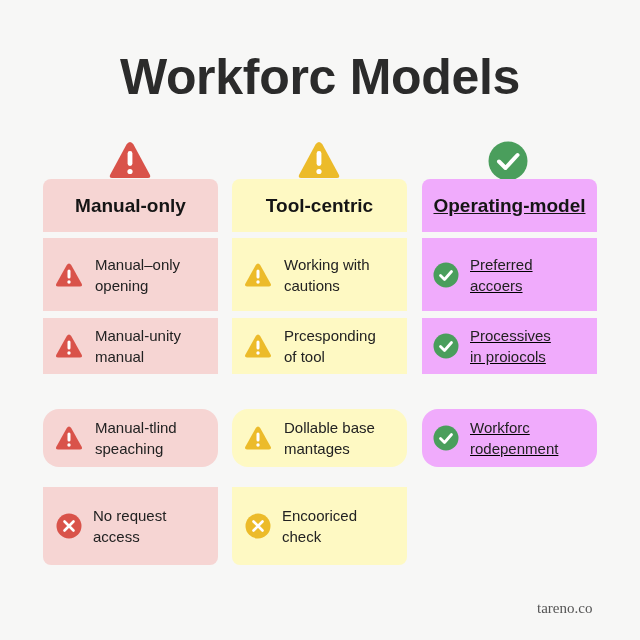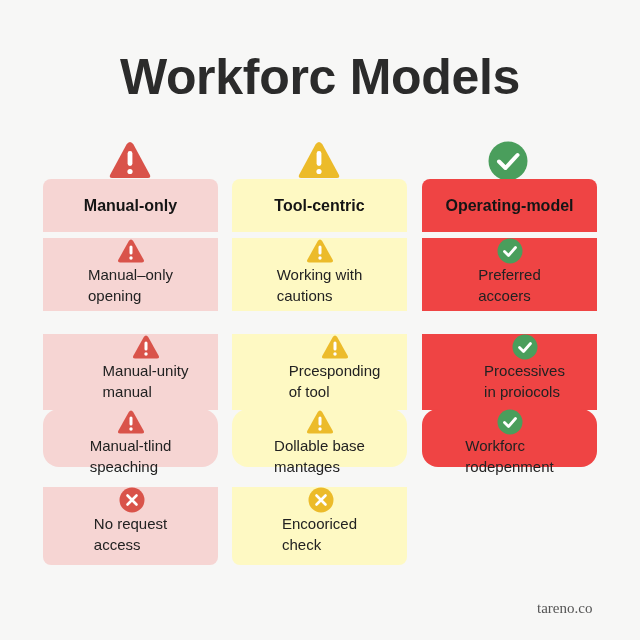--- a/index.html
+++ b/index.html
@@ -42,51 +42,51 @@
     .top-icon svg { display: block; width: 100%; height: 100%; }
     .ti-0 { left: 108px; }
     .ti-1 { left: 297px; }
     .ti-2 { left: 488px; top: 141px; width: 40px; height: 40px; }
 
     .col-header {
       position: absolute;
       left: 0; top: 0;
       width: 100%; height: 53px;
       display: flex; align-items: center; justify-content: center;
-      font-size: 16px; font-weight: bold;
+      font-size: 19px; font-weight: bold;
       color: #151515;
     }
 
     .cell {
       position: absolute;
       left: 0; width: 100%;
-      display: flex; align-items: center; flex-direction: column;
+      display: flex; align-items: center;
     }
     .cell-0 { top: 59px; height: 73px; }
-    .cell-1 { top: 155px; height: 76px; padding-left: 30px; }
+    .cell-1 { top: 139px; height: 56px; }
     .cell-2 { top: 230px; height: 58px; border-radius: 16px; }
     .cell-3 { top: 308px; height: 78px; }
 
     .cell .icon {
       flex: none;
       width: 28px; height: 26px;
       margin-left: 12px;
       margin-right: 12px;
     }
     .cell .icon svg { display: block; width: 100%; height: 100%; }
     .cell-text {
       font-size: 15px;
       line-height: 21px;
       color: #222;
       white-space: pre-line;
     }
 
     .col-red .col-header, .col-red .cell { background: #f6d5d3; }
     .col-yel .col-header, .col-yel .cell { background: #fef9c3; }
-    .col-grn .col-header, .col-grn .cell { background: #ef4444; }
+    .col-grn .col-header, .col-grn .cell { background: #f0abfc; text-decoration: underline; }
 
     .col-grn .cell .icon { width: 26px; height: 26px; margin-left: 11px; margin-right: 11px; }
     .cell-3 .icon.circle { width: 26px; height: 26px; margin-left: 13px; margin-right: 11px; }
 
     .footer {
       position: absolute;
       left: 537px; top: 600px;
       font-size: 15px;
       color: #555;
       font-family: Liberation Serif, serif;

